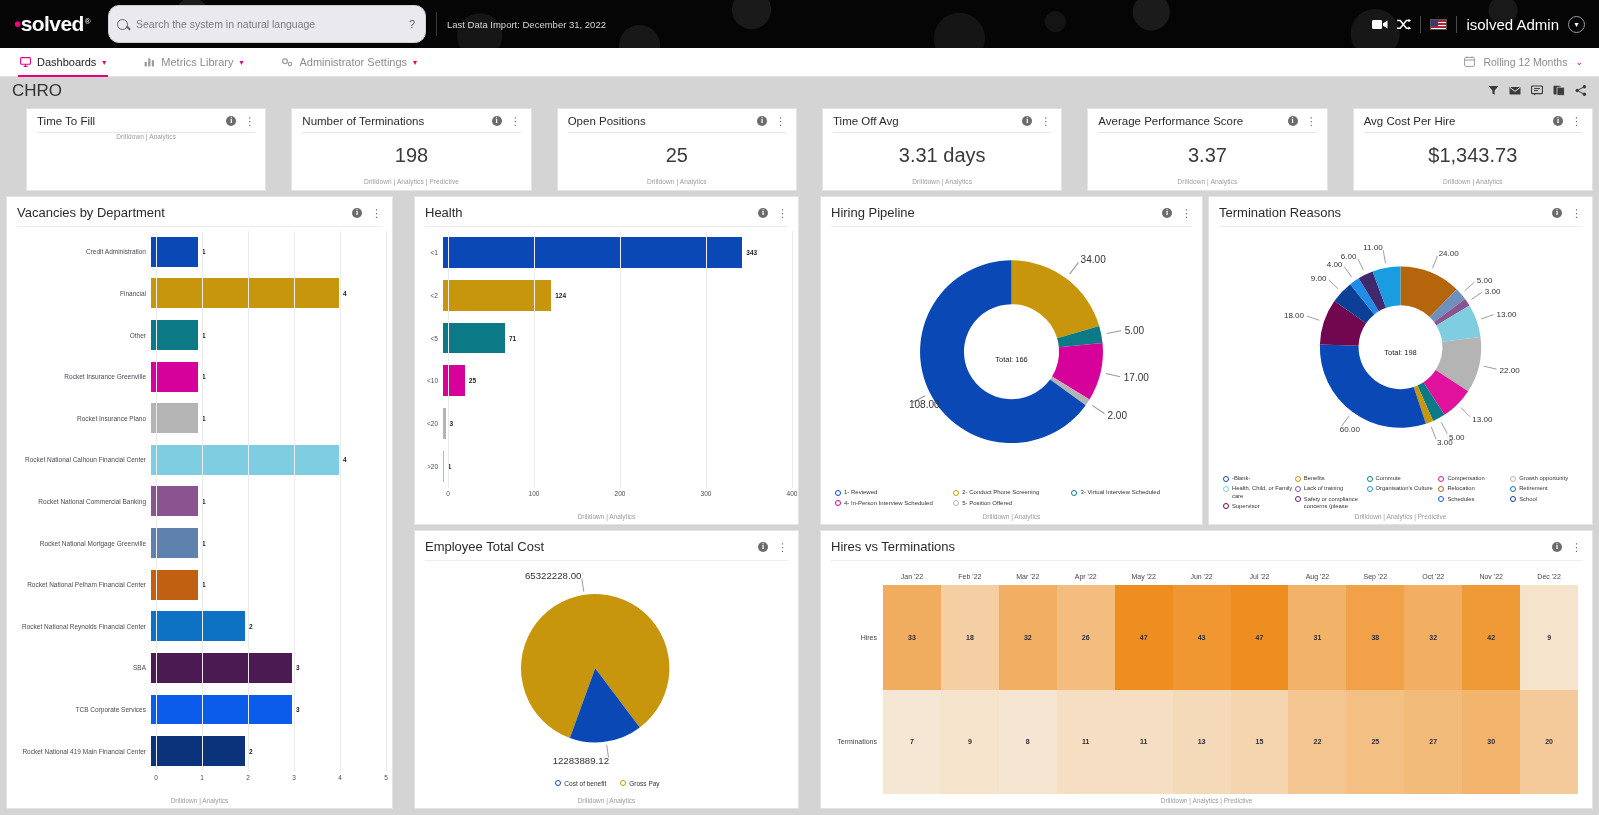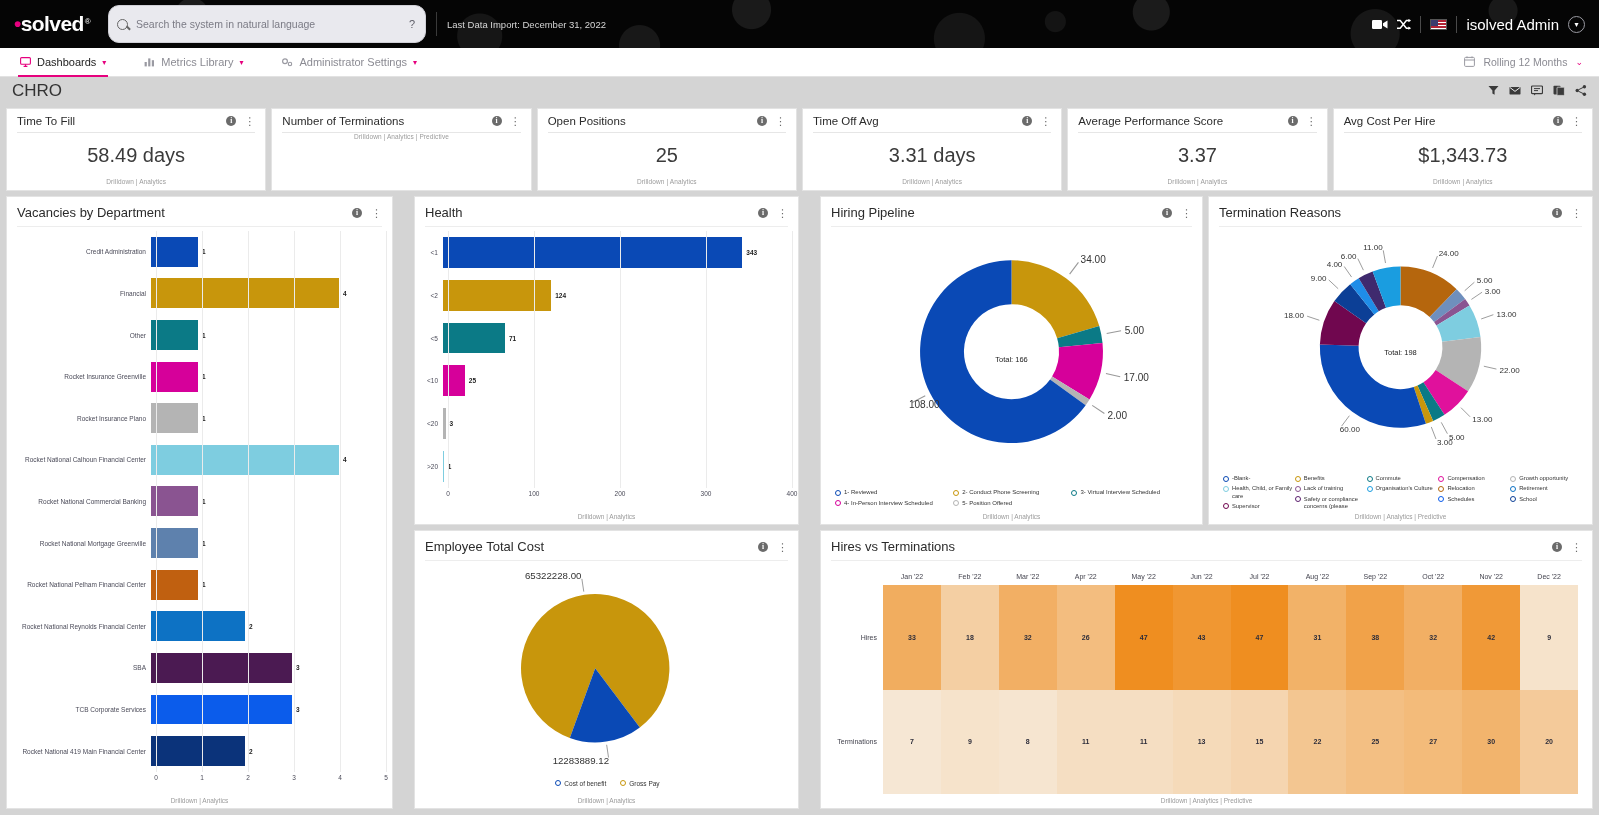--- a/index.html
+++ b/index.html
@@ -146,21 +146,21 @@
     flex: 1; background: #d4d4d4;
     padding: 4px 6px 6px 6px;
     display: flex; flex-direction: column; gap: 5px;
     overflow: hidden;
   }
 
   
   .kpi-row { display: flex; gap: 5px; height: 83px; flex: 0 0 83px; }
   .kpi {
     flex: 1; background: #fff; border: 1px solid #e3e3e3;
-    display: flex; flex-direction: column; padding: 6px 10px 4px 10px;
+    display: flex; flex-direction: column; padding: 6px 10px 4px 10px; margin-left: 20px;
   }
   .kpi-head { display: flex; align-items: center; }
   .kpi-title { font-size: 11.5px; color: #2b2b2b; }
   .kpi-head-icons { margin-left: auto; display: flex; align-items: center; gap: 8px; }
   .info-ico {
     width: 10px; height: 10px; border-radius: 50%; background: #6b6b6b;
     color: #fff; font-size: 7.5px; font-weight: 700; line-height: 10px; text-align: center;
     font-family: "Liberation Serif", serif;
   }
   .kebab { color: #6b6b6b; font-size: 11px; line-height: 6px; letter-spacing: 0; }
@@ -390,32 +390,32 @@
     <div class="kpi-row" id="kpi-row">
         <div class="kpi">
           <div class="kpi-head">
             <span class="kpi-title">Time To Fill</span>
             <div class="kpi-head-icons">
               <span class="info-ico">i</span>
               <span class="kebab">⋮</span>
             </div>
           </div>
           <div class="kpi-rule"></div>
-          <div class="kpi-value">58.49 days</div>
           <div class="card-footer">Drilldown | Analytics</div>
         </div>
         <div class="kpi">
           <div class="kpi-head">
             <span class="kpi-title">Number of Terminations</span>
             <div class="kpi-head-icons">
               <span class="info-ico">i</span>
               <span class="kebab">⋮</span>
             </div>
           </div>
           <div class="kpi-rule"></div>
+          <div class="kpi-value">198</div>
           <div class="card-footer">Drilldown | Analytics | Predictive</div>
         </div>
         <div class="kpi">
           <div class="kpi-head">
             <span class="kpi-title">Open Positions</span>
             <div class="kpi-head-icons">
               <span class="info-ico">i</span>
               <span class="kebab">⋮</span>
             </div>
           </div>

